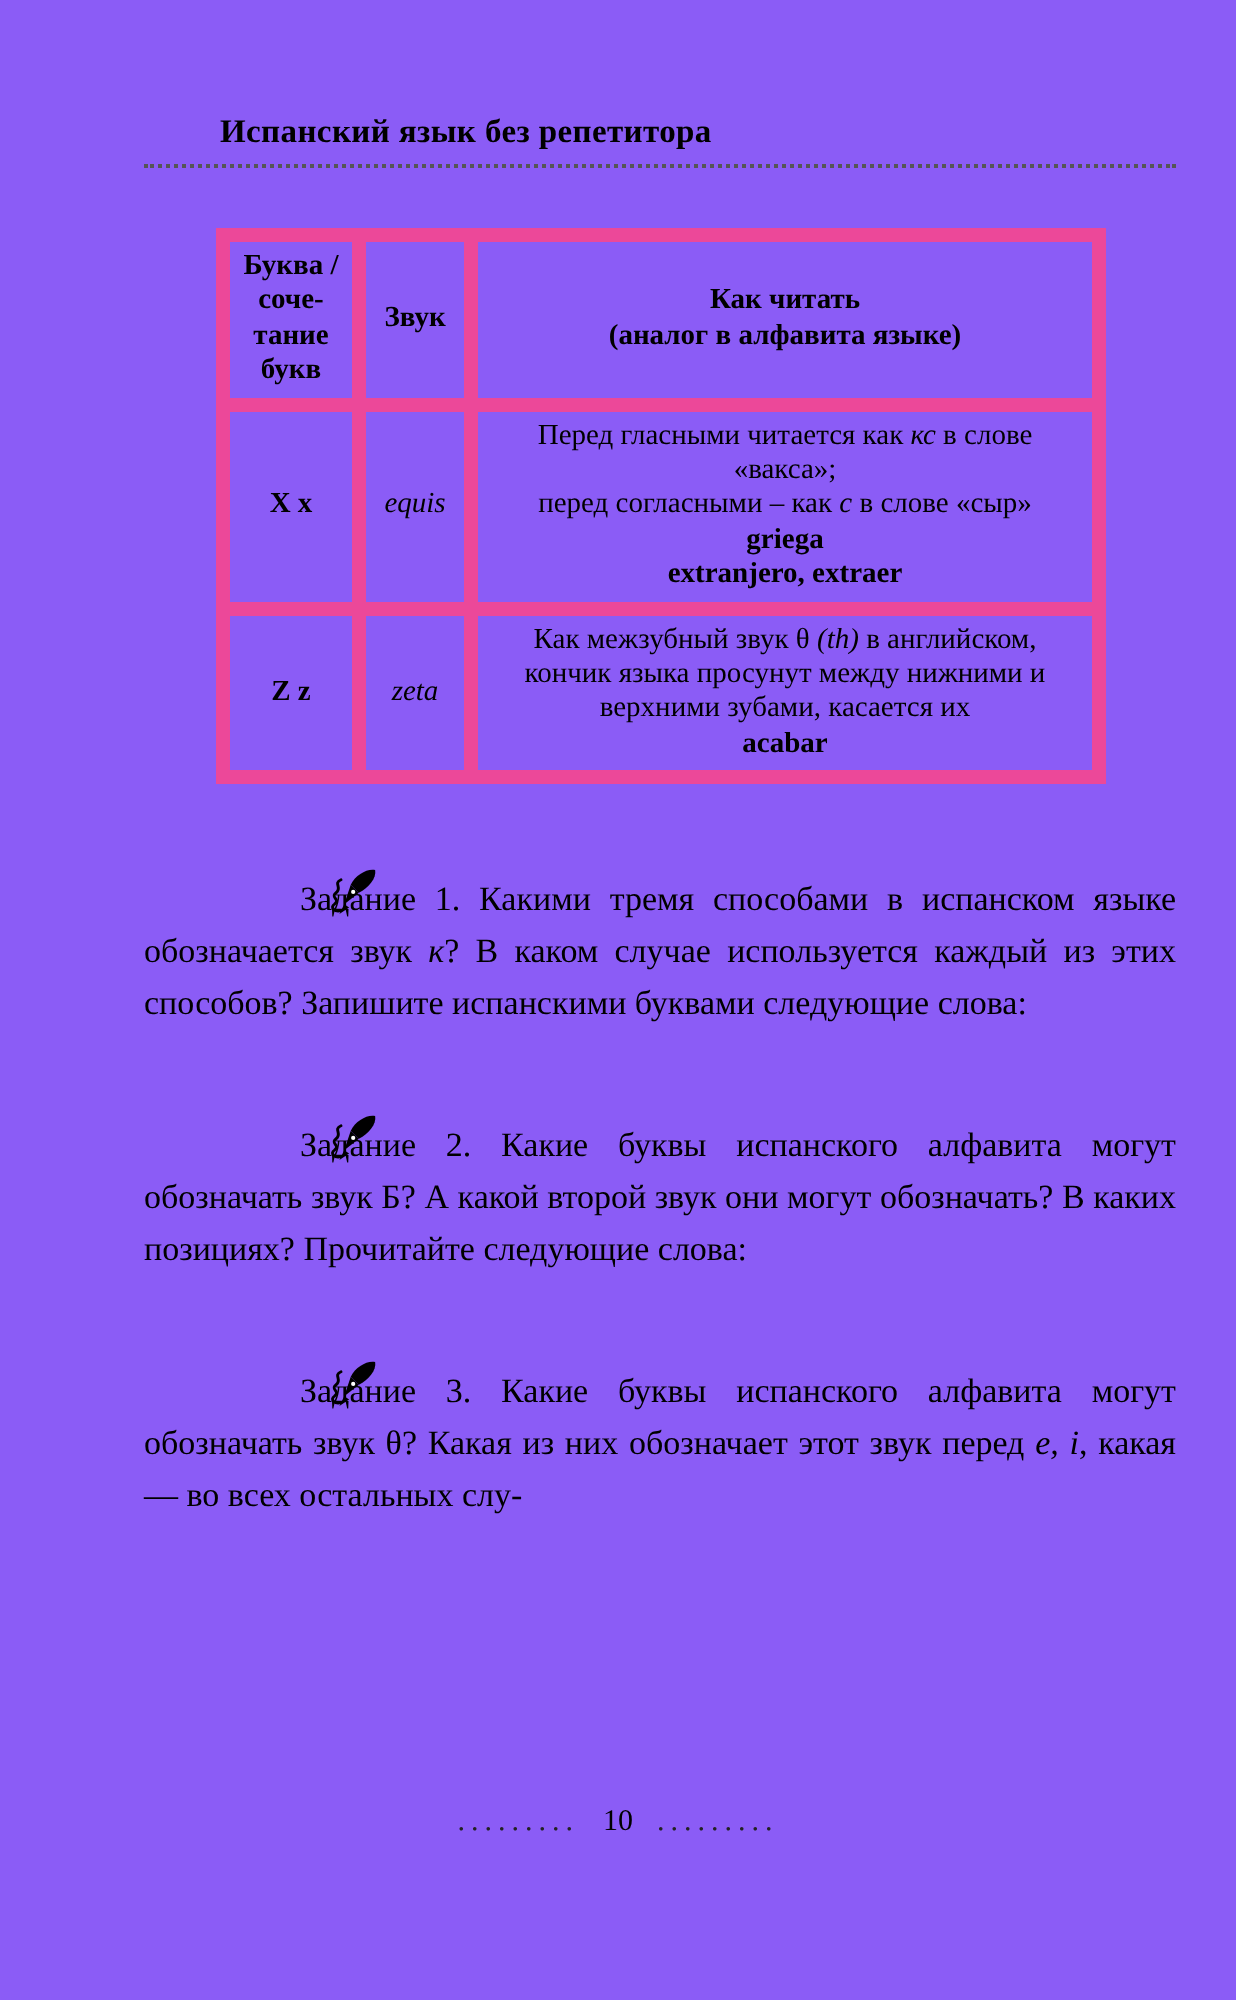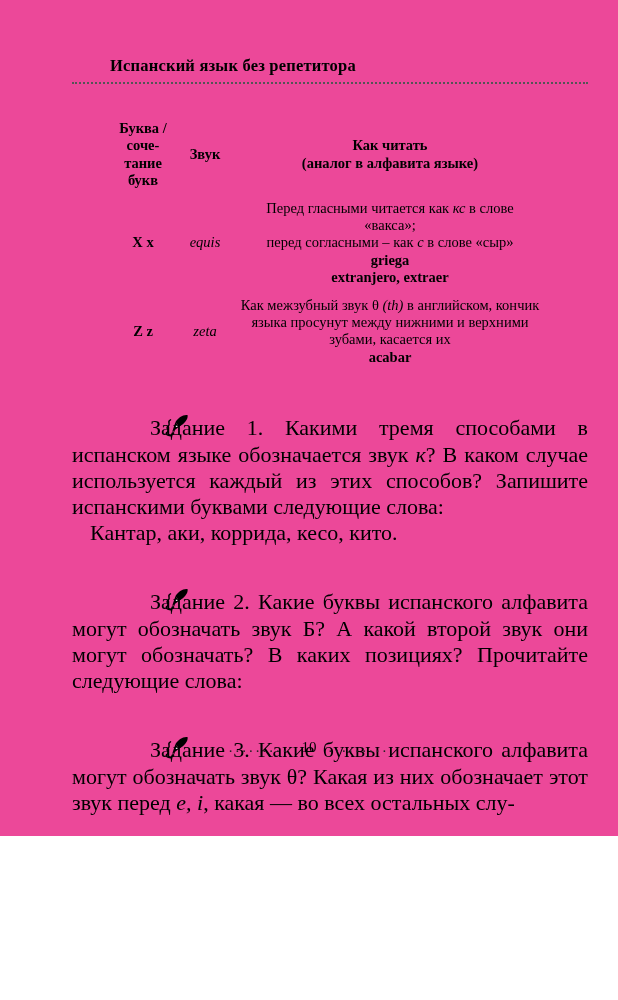--- a/index.html
+++ b/index.html
@@ -1,21 +1,21 @@
 <!DOCTYPE html>
 <html><head>
 <meta charset="utf-8">
 <style>
   * { margin: 0; padding: 0; box-sizing: border-box; }
   html, body { background: #ffffff; }
   .page {
     width: 618px;
-    height: 836px;
+    height: 1000px;
     position: relative;
-    background: #ec4899;
+    background: #8b5cf6;
     color: #000000;
     font-family: "Liberation Serif", "DejaVu Serif", serif;
     padding: 56px 30px 0 72px;
     overflow: hidden;
   }
 
   
   .running-title {
     font-weight: bold;
     font-size: 16.5px;
@@ -35,33 +35,33 @@
     table-layout: fixed;
     width: 438px;
     margin: 30px 0 0 36px;
     font-size: 14.5px;
     line-height: 1.2;
   }
   table.pron col.c1 { width: 68px; }
   table.pron col.c2 { width: 56px; }
   table.pron col.c3 { width: 314px; }
   table.pron th, table.pron td {
-    border: 2px solid #ec4899;
+    border: 7px solid #ec4899;
     text-align: center;
     vertical-align: middle;
     padding: 4px 5px;
   }
   table.pron th { font-weight: bold; }
   td.letter { font-weight: bold; }
   td.sound  { font-style: italic; }
   td.desc .b { font-weight: bold; }
   td.desc .b:empty { display: none; }
 
   
-  .task { margin-top: 42px; font-size: 22px; line-height: 26px; }
+  .task { margin-top: 42px; font-size: 17px; line-height: 26px; }
   .task p { text-align: justify; }
   .task .task-first { text-indent: 46px; }
   .pen {
     display: inline-block;
     width: 26px;
     height: 28px;
     vertical-align: -7px;
     margin-right: 6px;
   }
   .task .task-words { text-indent: 18px; text-align: left; }
@@ -133,21 +133,20 @@
   </table>
 
   <section class="task">
     <p class="task-first"><span class="pen"><svg viewBox="0 0 32 34" width="26" height="28" aria-hidden="true">
             <path d="M8 7 C3 9 9 12 5 15 C1 18 8 19 4 22 C1 24 4 27 8 26" fill="none" stroke="#000" stroke-width="1.8" stroke-linecap="round"></path>
             <path d="M29 1 C24 0 17 4 14 10 L19 15 C25 12 30 6 29 1 Z" fill="#000"></path>
             <path d="M14 10 L10 22 L19 15 Z" fill="#000"></path>
             <circle cx="15.5" cy="14.5" r="1.3" fill="#fff"></circle>
             <path d="M10 22 L7 28 L13 24 Z" fill="#000"></path>
           </svg></span><span>Задание 1. Какими тремя способами в испанском языке обозначается звук </span><i>к</i><span>? В каком случае используется каждый из этих способов? Запишите испанскими буквами следующие слова:</span></p>
-    <p class="task-words">Кантар, аки, коррида, кесо, кито.</p>
   </section>
 
   <section class="task">
     <p class="task-first"><span class="pen"><svg viewBox="0 0 32 34" width="26" height="28" aria-hidden="true">
             <path d="M8 7 C3 9 9 12 5 15 C1 18 8 19 4 22 C1 24 4 27 8 26" fill="none" stroke="#000" stroke-width="1.8" stroke-linecap="round"></path>
             <path d="M29 1 C24 0 17 4 14 10 L19 15 C25 12 30 6 29 1 Z" fill="#000"></path>
             <path d="M14 10 L10 22 L19 15 Z" fill="#000"></path>
             <circle cx="15.5" cy="14.5" r="1.3" fill="#fff"></circle>
             <path d="M10 22 L7 28 L13 24 Z" fill="#000"></path>
           </svg></span><span>Задание 2. Какие буквы испанского алфавита могут обозначать звук Б? А какой второй звук они могут обозначать? В каких позициях? Прочитайте следующие слова:</span><i></i><span></span></p>

